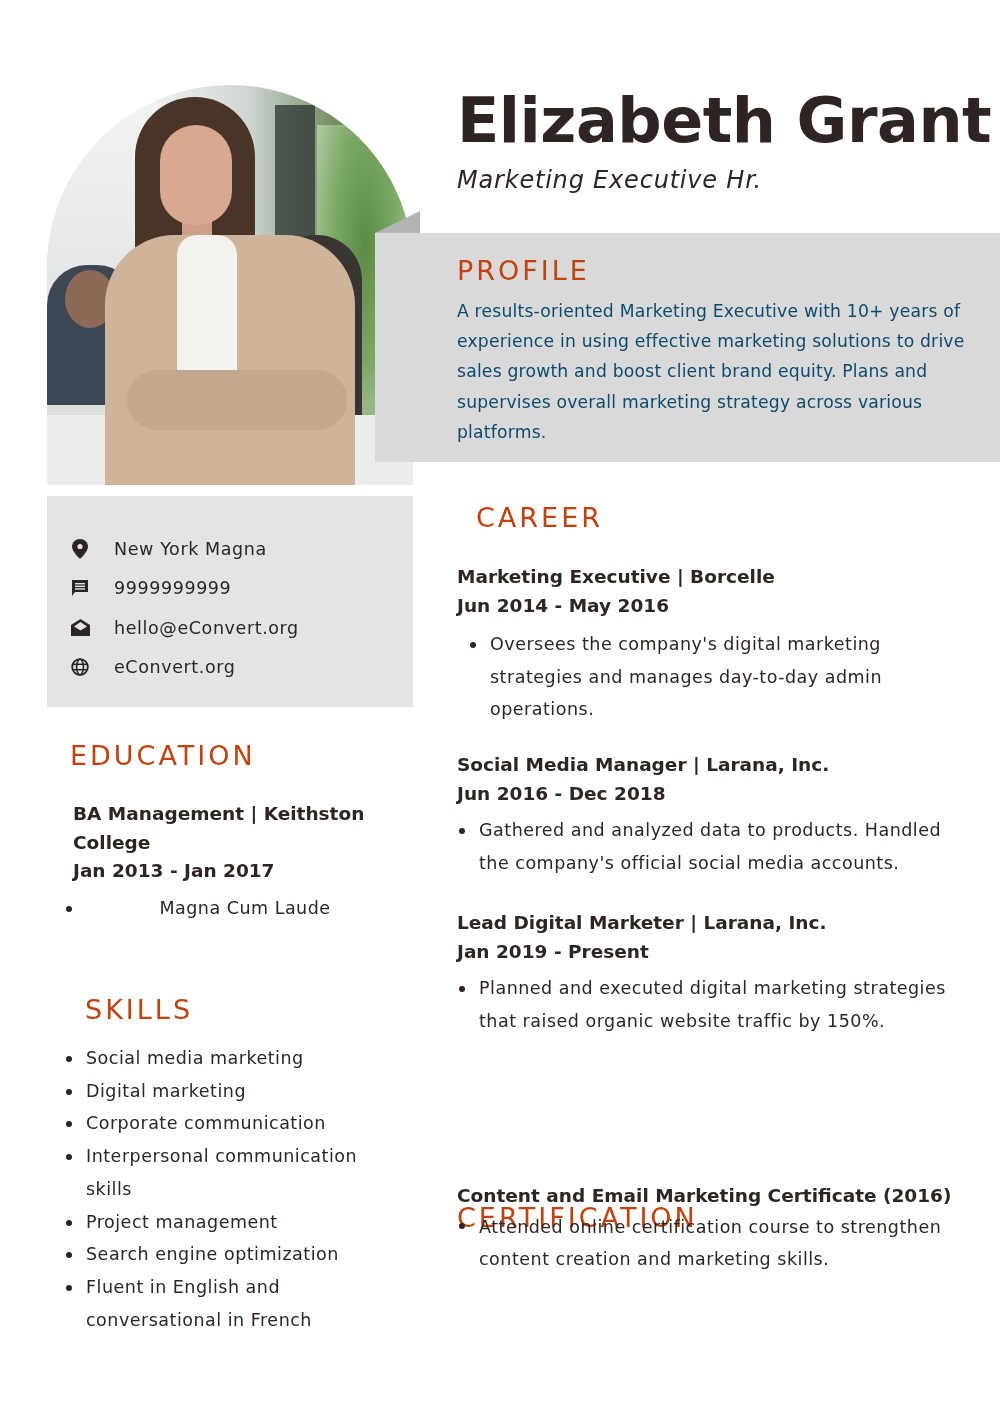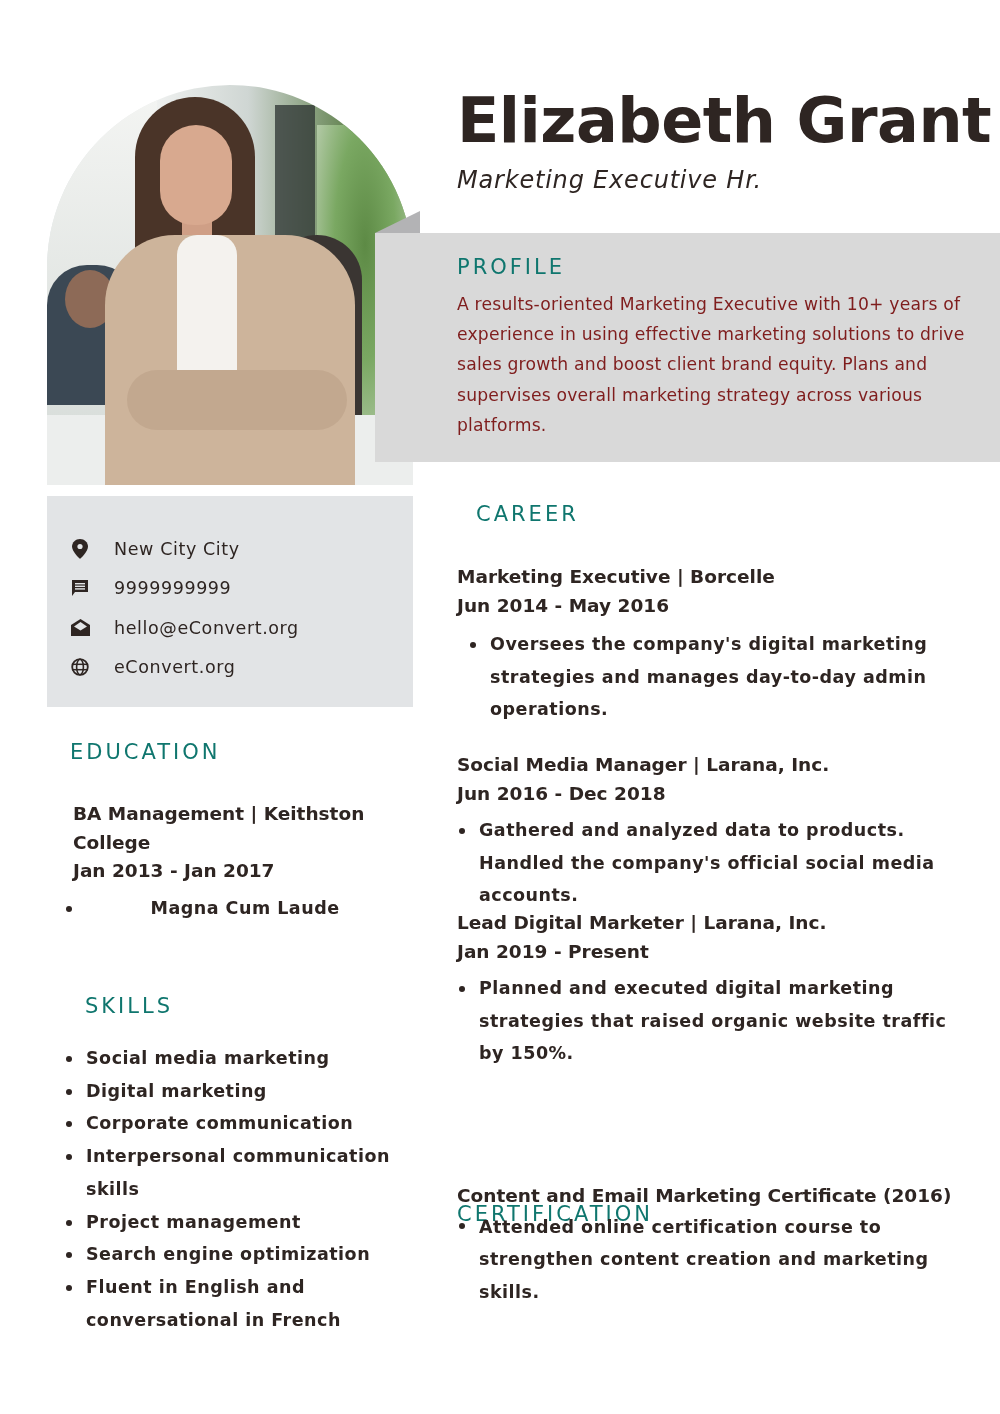--- a/index.html
+++ b/index.html
@@ -35,27 +35,27 @@
     border-left: 45px solid transparent;
     border-bottom: 22px solid #b3b3b5;
   }
   .profile-box {
     left: 375px; top: 233px; width: 625px; height: 229px;
     background: #d9d9d9;
     padding: 22px 0 0 82px;
   }
   .section-title {
     font-family: "DejaVu Sans", sans-serif;
-    font-size: 21px; letter-spacing: 3px; font-weight: 500;
-    color: #0f766e;
+    font-size: 27px; letter-spacing: 3px; font-weight: 500;
+    color: #c2410c;
   }
   .profile-text {
     margin-top: 10px; width: 510px;
     font-size: 17.2px; line-height: 30.2px; letter-spacing: 0.2px;
-    color: #7f1d1d;
+    color: #0c4a6e;
   }
 
   
   .name {
     left: 457px; top: 84px;
     font-family: "DejaVu Sans", sans-serif;
     font-size: 62px; font-weight: 700; letter-spacing: -0.5px;
     color: #2e2522; white-space: nowrap;
   }
   .title {
@@ -71,21 +71,21 @@
     padding: 33px 0 0 22px;
   }
   .contact-row { display:flex; align-items:center; height: 39.5px; }
   .contact-row .icon { width: 22px; height: 22px; display:flex; align-items:center; justify-content:center; }
   .contact-row .text { margin-left: 23px; font-size: 17.5px; letter-spacing: 0.6px; color:#2e2522; }
 
   
   .edu-title { left: 70px; top: 740px; }
   .edu-entry { left: 73px; top: 800px; width: 320px; font-weight: 700; font-size: 18.5px; line-height: 28.5px; color:#2e2522; }
   .bullet-list { list-style: none; }
-  .bullet-list li { position: relative; padding-left: 22px; font-size: 17.5px; letter-spacing: 0.5px; color:#2e2522;font-weight:bold; }
+  .bullet-list li { position: relative; padding-left: 22px; font-size: 17.5px; letter-spacing: 0.5px; color:#2e2522; }
   .bullet-list li::before { content: ""; position:absolute; left:2px; top: 12px; width:6px; height:6px; border-radius:50%; background:#2e2522; }
   .edu-bullets { left: 64px; top: 894px; width: 340px; }
   .edu-bullets li { line-height: 28px; text-align: center; }
 
   .skills-title { left: 85px; top: 994px; }
   .skills-list { left: 64px; top: 1042px; width: 330px; }
   .skills-list li { line-height: 32.7px; }
   .skills-list li::before { top: 14px; }
 
   
@@ -132,21 +132,21 @@
 </section>
 
 <section class="abs contact-box">
   <div class="contact-row">
     <span class="icon">
       <svg width="16" height="20" viewBox="0 0 16 20">
           <path d="M8 0C3.6 0 0 3.4 0 7.6 0 13 8 20 8 20s8-7 8-12.4C16 3.4 12.4 0 8 0z" fill="#2e2522"></path>
           <circle cx="8" cy="7.5" r="2.6" fill="#e2e4e6"></circle>
         </svg>
     </span>
-    <span class="text">New City City</span>
+    <span class="text">New York Magna</span>
   </div>
   <div class="contact-row">
     <span class="icon">
       <svg width="18" height="18" viewBox="0 0 18 18">
           <path d="M1 1h16v12H4l-3 4z" fill="#2e2522"></path>
           <rect x="4" y="4" width="10" height="1.4" fill="#e2e4e6"></rect>
           <rect x="4" y="6.6" width="10" height="1.4" fill="#e2e4e6"></rect>
           <rect x="4" y="9.2" width="10" height="1.4" fill="#e2e4e6"></rect>
         </svg>
     </span>

